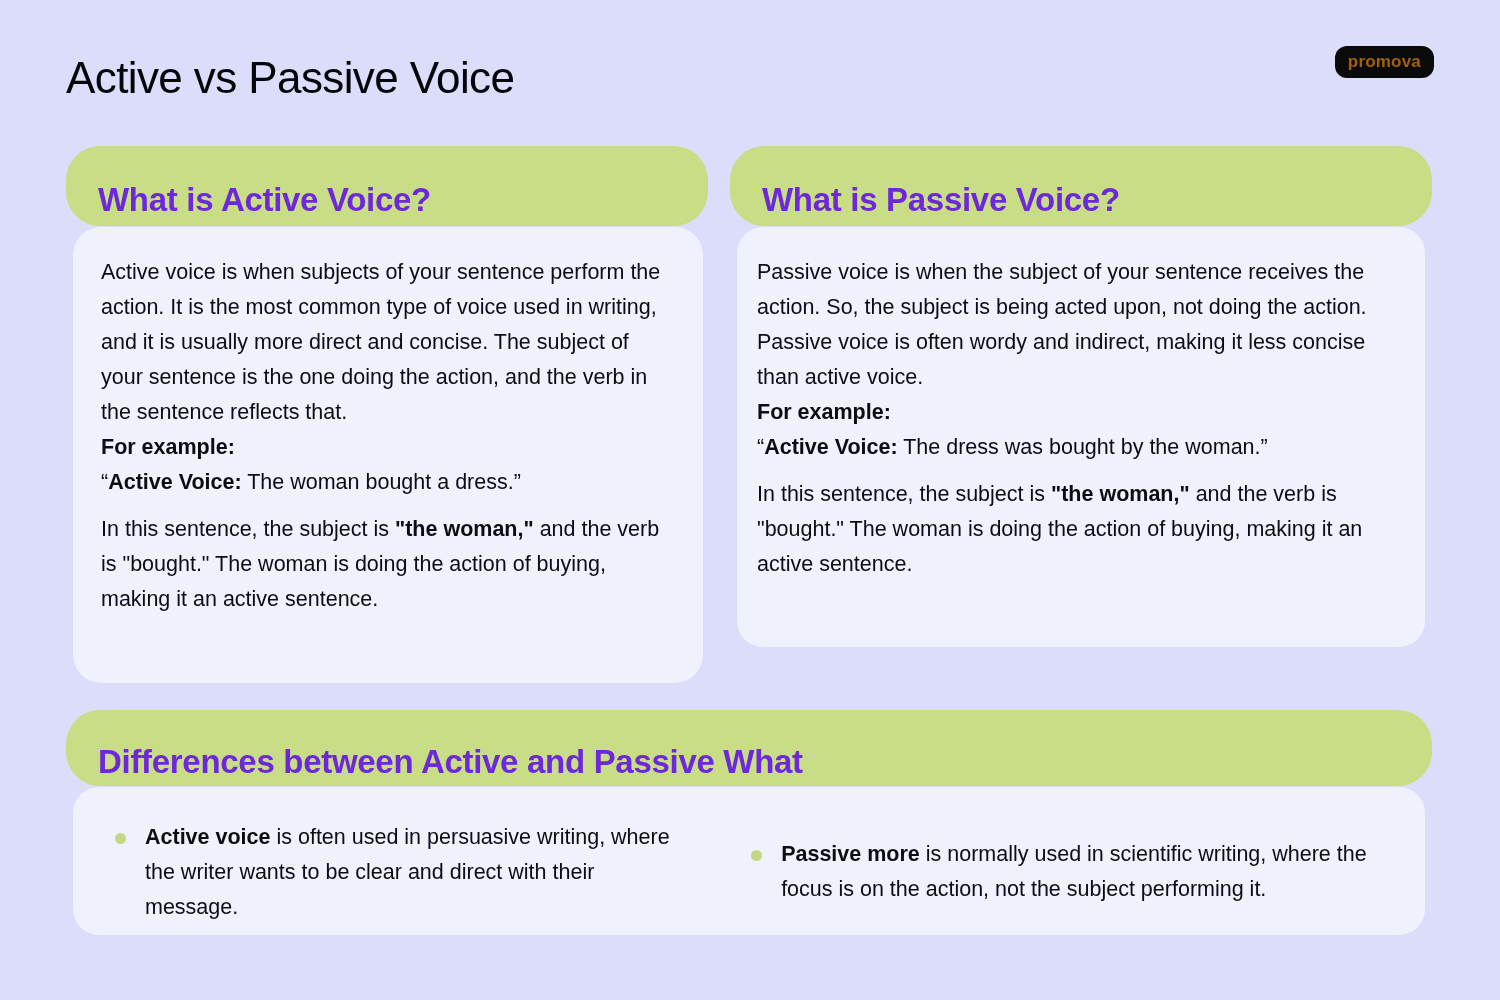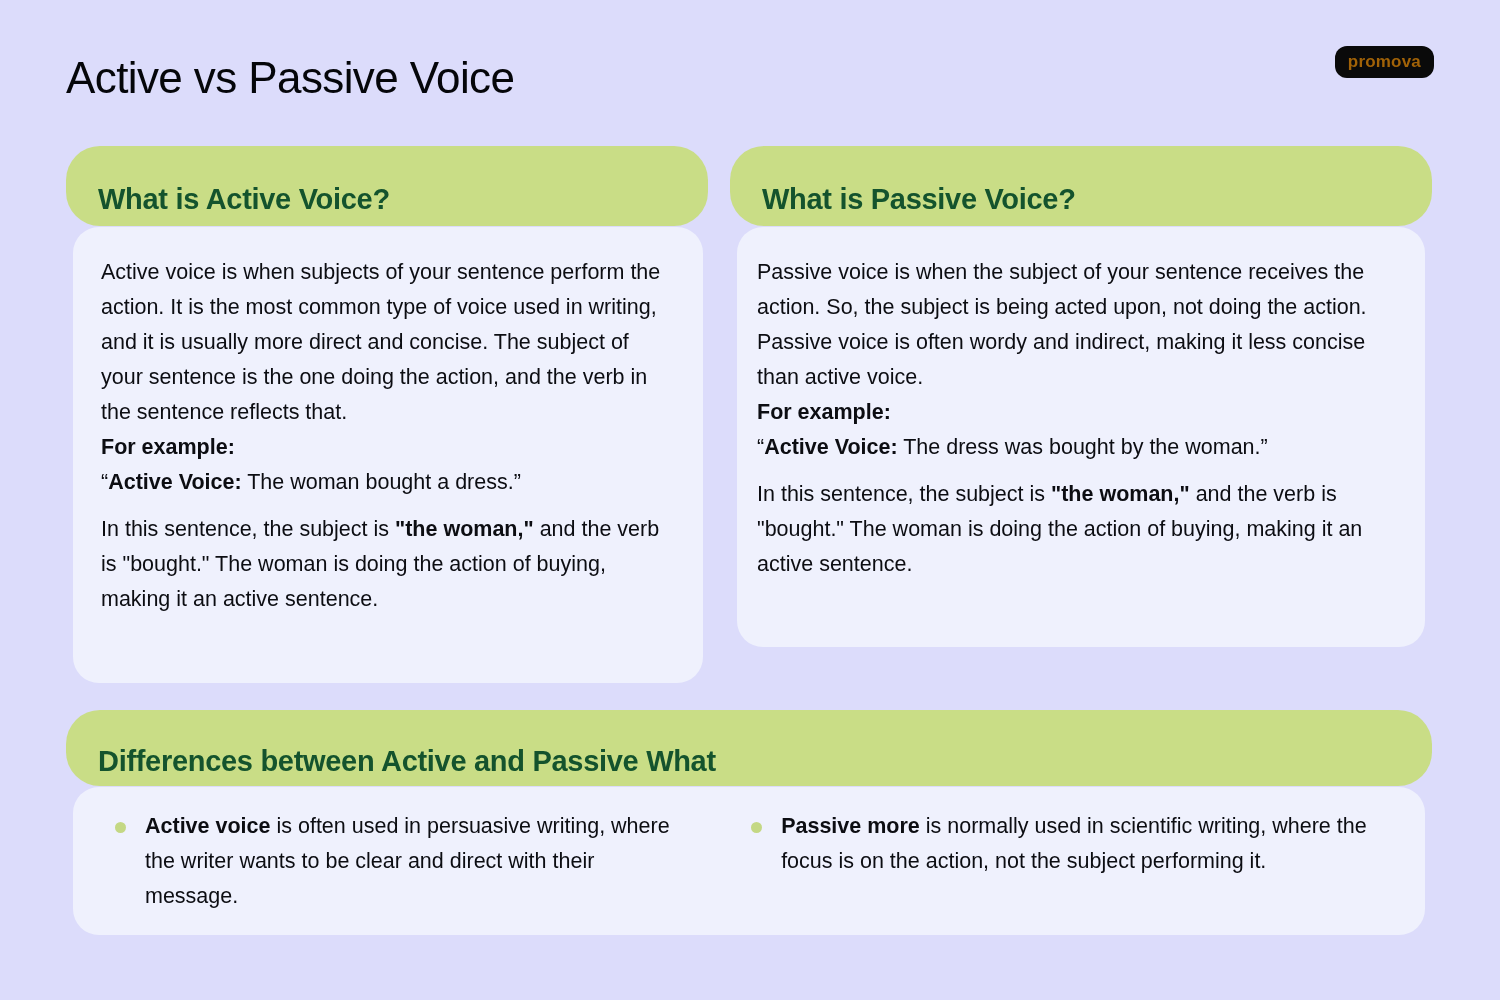--- a/index.html
+++ b/index.html
@@ -53,50 +53,51 @@
   .sec-header {
     position: absolute;
     background: #c9dd86;
     border-radius: 34px;
     display: flex;
     align-items: center;
     box-sizing: border-box;
     padding-left: 32px;
   }
   .sec-header .sec-title {
-    font-size: 29px;
+    font-size: 33px;
     font-weight: 700;
-    color: #14532d;
+    color: #6d28d9;
     letter-spacing: -0.3px;
     line-height: 1.15;
     margin-top: 28px;
   }
 
   
   .card {
     position: absolute;
     background: #eff1fd;
     border-radius: 26px;
     box-sizing: border-box;
   }
 
   
   #head-active  { left: 66px;  top: 146px; width: 642px; height: 80px; }
-  #card-active  { left: 73px;  top: 227px; width: 630px; height: 456px; padding: 28px 34px 0 28px; }
+  #card-active  { left: 73px;  top: 227px; width: 630px; height: 456px; padding: 28px 34px 0 28px; border-radius: 28px; }
 
   #head-passive { left: 730px; top: 146px; width: 702px; height: 80px; }
   #card-passive { left: 737px; top: 227px; width: 688px; height: 420px; padding: 28px 34px 0 20px; }
 
   
   #head-diff { left: 66px; top: 710px; width: 1366px; height: 76px; }
   #card-diff {
     left: 73px; top: 787px; width: 1352px; height: 148px;
     padding: 22px 30px 0 22px;
     display: flex;
     gap: 4px;
+    align-items: center;
   }
 
   .body-text {
     font-size: 21.5px;
     line-height: 35px;
     color: #0c0d12;
   }
   .body-text b, .body-text strong { font-weight: 700; }
 
   .para { margin: 0; }

